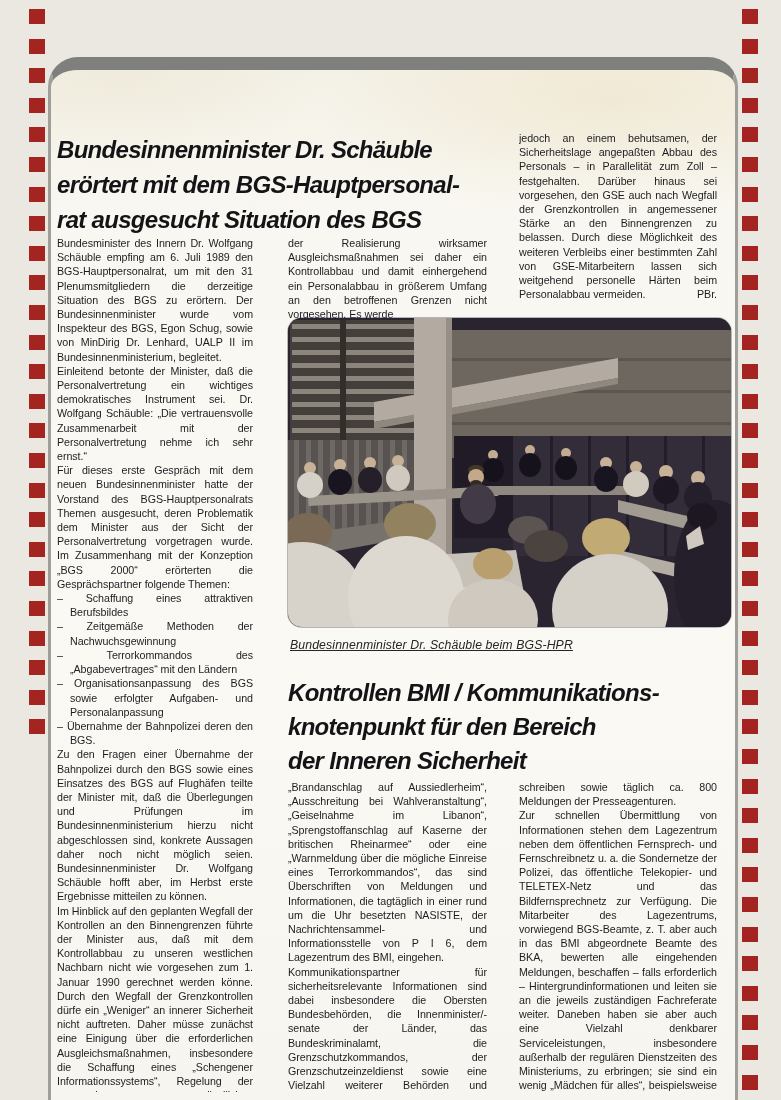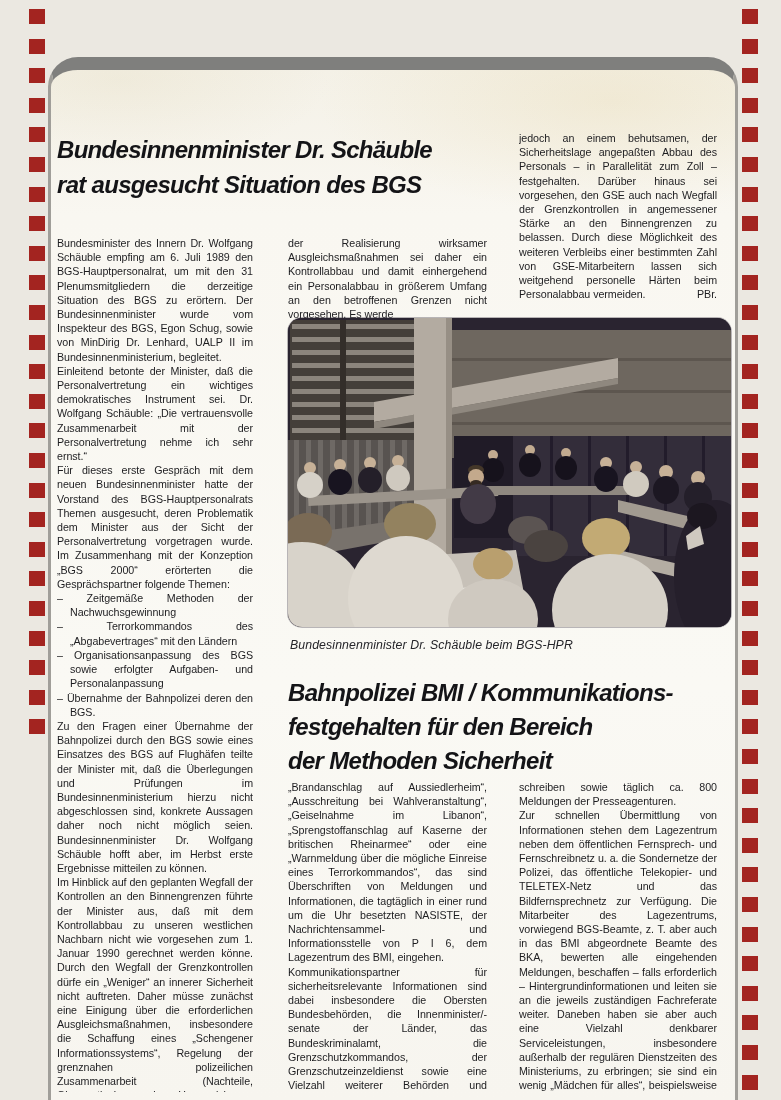--- a/index.html
+++ b/index.html
@@ -110,31 +110,33 @@
     <div class="sq" style="top: 985.8px; background-color: rgb(163, 36, 32);"></div>
     <div class="sq" style="top: 1015.4px; background-color: rgb(163, 36, 32);"></div>
     <div class="sq" style="top: 1045px; background-color: rgb(163, 36, 32);"></div>
     <div class="sq" style="top: 1074.6px; background-color: rgb(163, 36, 32);"></div>
   </div>
 
 <div class="frame"></div>
 
 <div class="abs headline" style="left:57px;top:132px;width:445px;">
   <span class="hl">Bundesinnenminister Dr. Schäuble</span>
+  <span class="hl">erörtert mit dem BGS-Hauptpersonal-</span>
   <span class="hl">rat ausgesucht Situation des BGS</span>
 </div>
 
 <div class="abs body-col" style="left:519px;top:131px;width:198px;">
   <p><span>jedoch an einem behutsamen, der Sicherheitslage angepaßten Abbau des Personals – in Parallelität zum Zoll – festgehalten. Darüber hinaus sei vorgesehen, den GSE auch nach Wegfall der Grenzkontrollen in angemessener Stärke an den Binnengrenzen zu belassen. Durch diese Möglichkeit des weiteren Verbleibs einer bestimmten Zahl von GSE-Mitarbeitern lassen sich weitgehend personelle Härten beim Personalabbau vermeiden.</span><span class="byline">PBr.</span></p>
 </div>
 
 <div class="abs body-col" style="left:57px;top:236px;width:196px;height:856px;">
   <p>Bundesminister des Innern Dr. Wolfgang Schäuble empfing am 6. Juli 1989 den BGS-Hauptpersonalrat, um mit den 31 Plenumsmitgliedern die derzeitige Situation des BGS zu erörtern. Der Bundesinnenminister wurde vom Inspekteur des BGS, Egon Schug, sowie von MinDirig Dr. Lenhard, UALP II im Bundesinnenministerium, begleitet.</p>
   <p>Einleitend betonte der Minister, daß die Personalvertretung ein wichtiges demokratisches Instrument sei. Dr. Wolfgang Schäuble: „Die vertrauensvolle Zusammenarbeit mit der Personalvertretung nehme ich sehr ernst.“</p>
   <p>Für dieses erste Gespräch mit dem neuen Bundesinnenminister hatte der Vorstand des BGS-Hauptpersonalrats Themen ausgesucht, deren Problematik dem Minister aus der Sicht der Personalvertretung vorgetragen wurde. Im Zusammenhang mit der Konzeption „BGS 2000“ erörterten die Gesprächspartner folgende Themen:</p>
+  <p class="topic">– Schaffung eines attraktiven Berufsbildes</p>
   <p class="topic">– Zeitgemäße Methoden der Nachwuchsgewinnung</p>
   <p class="topic">– Terrorkommandos des „Abgabevertrages“ mit den Ländern</p>
   <p class="topic">– Organisationsanpassung des BGS sowie erfolgter Aufgaben- und Personalanpassung</p>
   <p class="topic">– Übernahme der Bahnpolizei deren den BGS.</p>
   <p>Zu den Fragen einer Übernahme der Bahnpolizei durch den BGS sowie eines Einsatzes des BGS auf Flughäfen teilte der Minister mit, daß die Überlegungen und Prüfungen im Bundesinnenministerium hierzu nicht abgeschlossen sind, konkrete Aussagen daher noch nicht möglich seien. Bundesinnenminister Dr. Wolfgang Schäuble hofft aber, im Herbst erste Ergebnisse mitteilen zu können.</p>
   <p>Im Hinblick auf den geplanten Wegfall der Kontrollen an den Binnengrenzen führte der Minister aus, daß mit dem Kontrollabbau zu unseren westlichen Nachbarn nicht wie vorgesehen zum 1. Januar 1990 gerechnet werden könne. Durch den Wegfall der Grenzkontrollen dürfe ein „Weniger“ an innerer Sicherheit nicht auftreten. Daher müsse zunächst eine Einigung über die erforderlichen Ausgleichsmaßnahmen, insbesondere die Schaffung eines „Schengener Informationssystems“, Regelung der grenznahen polizeilichen Zusammenarbeit (Nachteile, Observation) sowie Harmonisierung verschiedener Rechtsgebiete wie im Drogenbereich, erzielt werden. Vor</p>
 </div>
 
 <div class="abs body-col" style="left:288px;top:236px;width:199px;">
   <p>der Realisierung wirksamer Ausgleichsmaßnahmen sei daher ein Kontrollabbau und damit einhergehend ein Personalabbau in größerem Umfang an den betroffenen Grenzen nicht vorgesehen. Es werde</p>
@@ -242,26 +244,26 @@
     <ellipse cx="205" cy="246" rx="20" ry="16" fill="#b99f6e"></ellipse>
     <ellipse cx="205" cy="301" rx="45" ry="40" fill="#cfc9c0"></ellipse>
     <ellipse cx="318" cy="220" rx="24" ry="20" fill="#c2aa74"></ellipse>
     <ellipse cx="322" cy="292" rx="58" ry="56" fill="#d6d1c8"></ellipse>
     <ellipse cx="428" cy="258" rx="42" ry="76" fill="#251f2b"></ellipse>
     <ellipse cx="414" cy="198" rx="15" ry="13" fill="#1c1720"></ellipse>
     <polygon points="398,218 412,208 416,226 400,232" fill="#cfc9c0"></polygon>
   </svg>
 </div>
 
-<div class="abs caption" style="left:290px;top:638px;width:440px;">Bundesinnenminister Dr. Schäuble beim BGS-HPR</div>
+<div class="abs caption" style="left:290px;top:638px;width:440px;text-decoration:underline;">Bundesinnenminister Dr. Schäuble beim BGS-HPR</div>
 
 <div class="abs headline headline2" style="left:288px;top:676px;width:450px;">
-  <span class="hl">Bahnpolizei BMI / Kommunikations-</span>
-  <span class="hl">festgehalten für den Bereich</span>
-  <span class="hl">der Methoden Sicherheit</span>
+  <span class="hl">Kontrollen BMI / Kommunikations-</span>
+  <span class="hl">knotenpunkt für den Bereich</span>
+  <span class="hl">der Inneren Sicherheit</span>
 </div>
 
 <div class="abs body-col" style="left:288px;top:780px;width:199px;height:312px;">
   <p>„Brandanschlag auf Aussiedlerheim“, „Ausschreitung bei Wahlveranstaltung“, „Geiselnahme im Libanon“, „Sprengstoffanschlag auf Kaserne der britischen Rheinarmee“ oder eine „Warnmeldung über die mögliche Einreise eines Terrorkommandos“, das sind Überschriften von Meldungen und Informationen, die tagtäglich in einer rund um die Uhr besetzten NASISTE, der Nachrichtensammel- und Informationsstelle von P I 6, dem Lagezentrum des BMI, eingehen.</p>
   <p>Kommunikationspartner für sicherheitsrelevante Informationen sind dabei insbesondere die Obersten Bundesbehörden, die Innenminister/-senate der Länder, das Bundeskriminalamt, die Grenzschutzkommandos, der Grenzschutzeinzeldienst sowie eine Vielzahl weiterer Behörden und Organisationen. Über den „Tisch“ der NASISTE laufen daneben aber auch alle übrigen in das Haus eingehenden Fern-</p>
 </div>
 
 <div class="abs body-col" style="left:519px;top:780px;width:198px;height:312px;">
   <p>schreiben sowie täglich ca. 800 Meldungen der Presseagenturen.</p>
   <p>Zur schnellen Übermittlung von Informationen stehen dem Lagezentrum neben dem öffentlichen Fernsprech- und Fernschreibnetz u. a. die Sondernetze der Polizei, das öffentliche Telekopier- und TELETEX-Netz und das Bildfernsprechnetz zur Verfügung. Die Mitarbeiter des Lagezentrums, vorwiegend BGS-Beamte, z. T. aber auch in das BMI abgeordnete Beamte des BKA, bewerten alle eingehenden Meldungen, beschaffen – falls erforderlich – Hintergrundinformationen und leiten sie an die jeweils zuständigen Fachreferate weiter. Daneben haben sie aber auch eine Vielzahl denkbarer Serviceleistungen, insbesondere außerhalb der regulären Dienstzeiten des Ministeriums, zu erbringen; sie sind ein wenig „Mädchen für alles“, beispielsweise in dringenden Fällen stellen sie Verbindungen zu wichtigen Gesprächspartnern rund</p>

